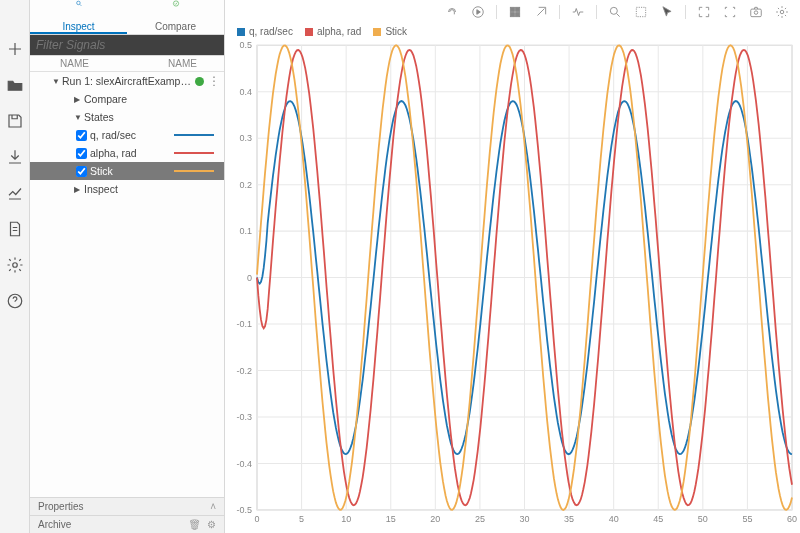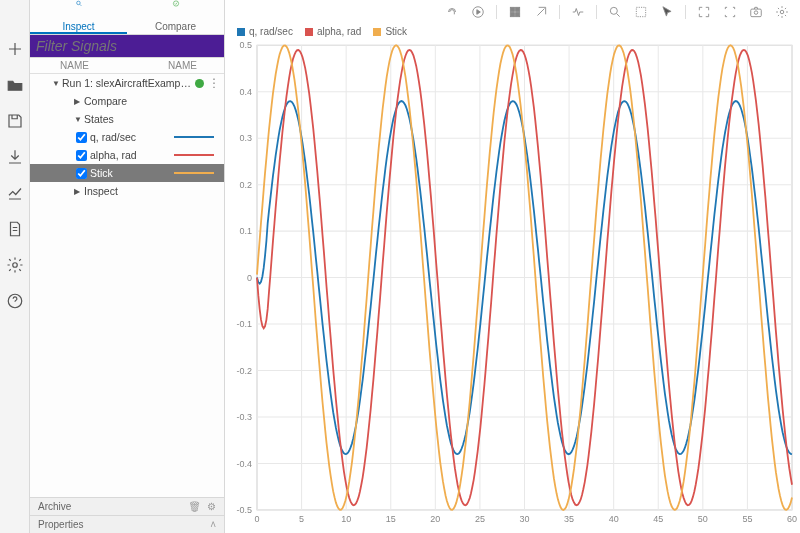--- a/index.html
+++ b/index.html
@@ -11,21 +11,21 @@
   .rail-icon svg { width: 18px; height: 18px; stroke: #555; stroke-width: 1.6; fill: none; }
   
   .panel { width: 195px; background: #fdfdfd; border-right: 1px solid #d8d8d8; display: flex; flex-direction: column; }
   .tabs { display: flex; height: 34px; }
   .tab { flex: 1; display: flex; flex-direction: column; align-items: center; justify-content: center; font-size: 10px; color: #666; cursor: pointer; border-bottom: 2px solid transparent; gap: 14px; }
   .tab.active { border-bottom-color: #0072bd; color: #0072bd; }
   .tab svg { width: 14px; height: 14px; stroke-width: 2; fill: none; }
   .tab.active svg { stroke: #0072bd; }
   .tab:not(.active) svg { stroke: #3fa943; }
   .filter { border: 1px solid #d8d8d8; border-left:none; border-right:none; }
-  .filter input { width: 100%; border: none; padding: 3px 6px; font-style: italic; font-size: 14px; color: #999; outline: none; background:#4c1d95;}
+  .filter input { width: 100%; border: none; padding: 3px 6px; font-style: italic; font-size: 12px; color: #999; outline: none; background:#404040;}
   .cols { display: flex; padding: 2px 8px 2px 30px; font-size: 10px; color: #888; border-bottom: 1px solid #e0e0e0; }
   .cols .c1 { flex: 1; }
   .cols .c2 { width: 48px; }
   .tree { flex: 1; overflow: auto; font-size: 10.5px; }
   .trow { display: flex; align-items: center; height: 18px; padding-right: 4px; }
   .trow .chk { width: 18px; display:flex; align-items:center; justify-content:center; }
   .trow .chk input { width:11px; height:11px; }
   .trow .twist { width: 10px; font-size: 8px; color:#555; }
   .trow .lbl { flex: 1; white-space: nowrap; overflow: hidden; text-overflow: ellipsis; }
   .trow .swatch { width: 40px; height: 2px; margin-right: 6px; }
@@ -168,30 +168,30 @@
         <span class="lbl">Stick</span>
         <span class="swatch" id="sw-stick" style="background: rgb(240, 173, 78);"></span>
       </div>
       <div class="trow depth1">
         <span class="chk"></span>
           <span class="twist">▶</span>
         <span class="lbl">Inspect</span>
       </div>
     </div>
     <div class="section-bar">
+      <span>Properties</span>
+      <span class="icons">
+          <span>˄</span>
+        </span>
+    </div>
+    <div class="section-bar">
       <span>Archive</span>
       <span class="icons">
           <span>🗑</span>
           <span>⚙</span>
-        </span>
-    </div>
-    <div class="section-bar">
-      <span>Properties</span>
-      <span class="icons">
-          <span>˄</span>
         </span>
     </div>
   </div>
 
   <div class="plot-wrap">
     <div class="toolbar">
       <div class="tb">
           <svg viewBox="0 0 24 24">
             <path d="M8 12a4 4 0 0 1 8 0v4M6 12a6 6 0 0 1 12 0"></path>
           </svg>

